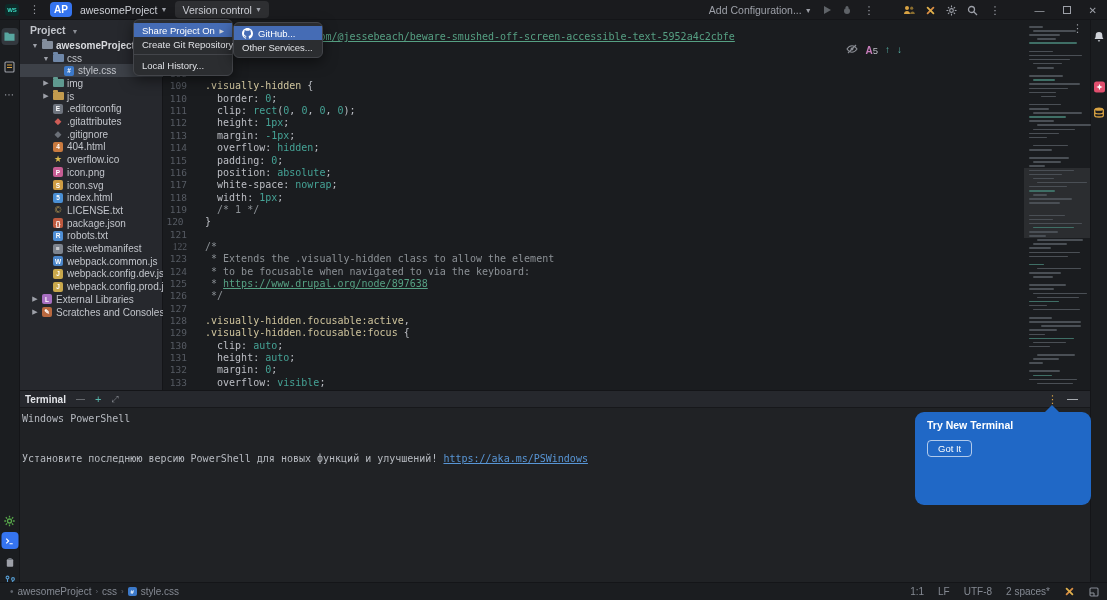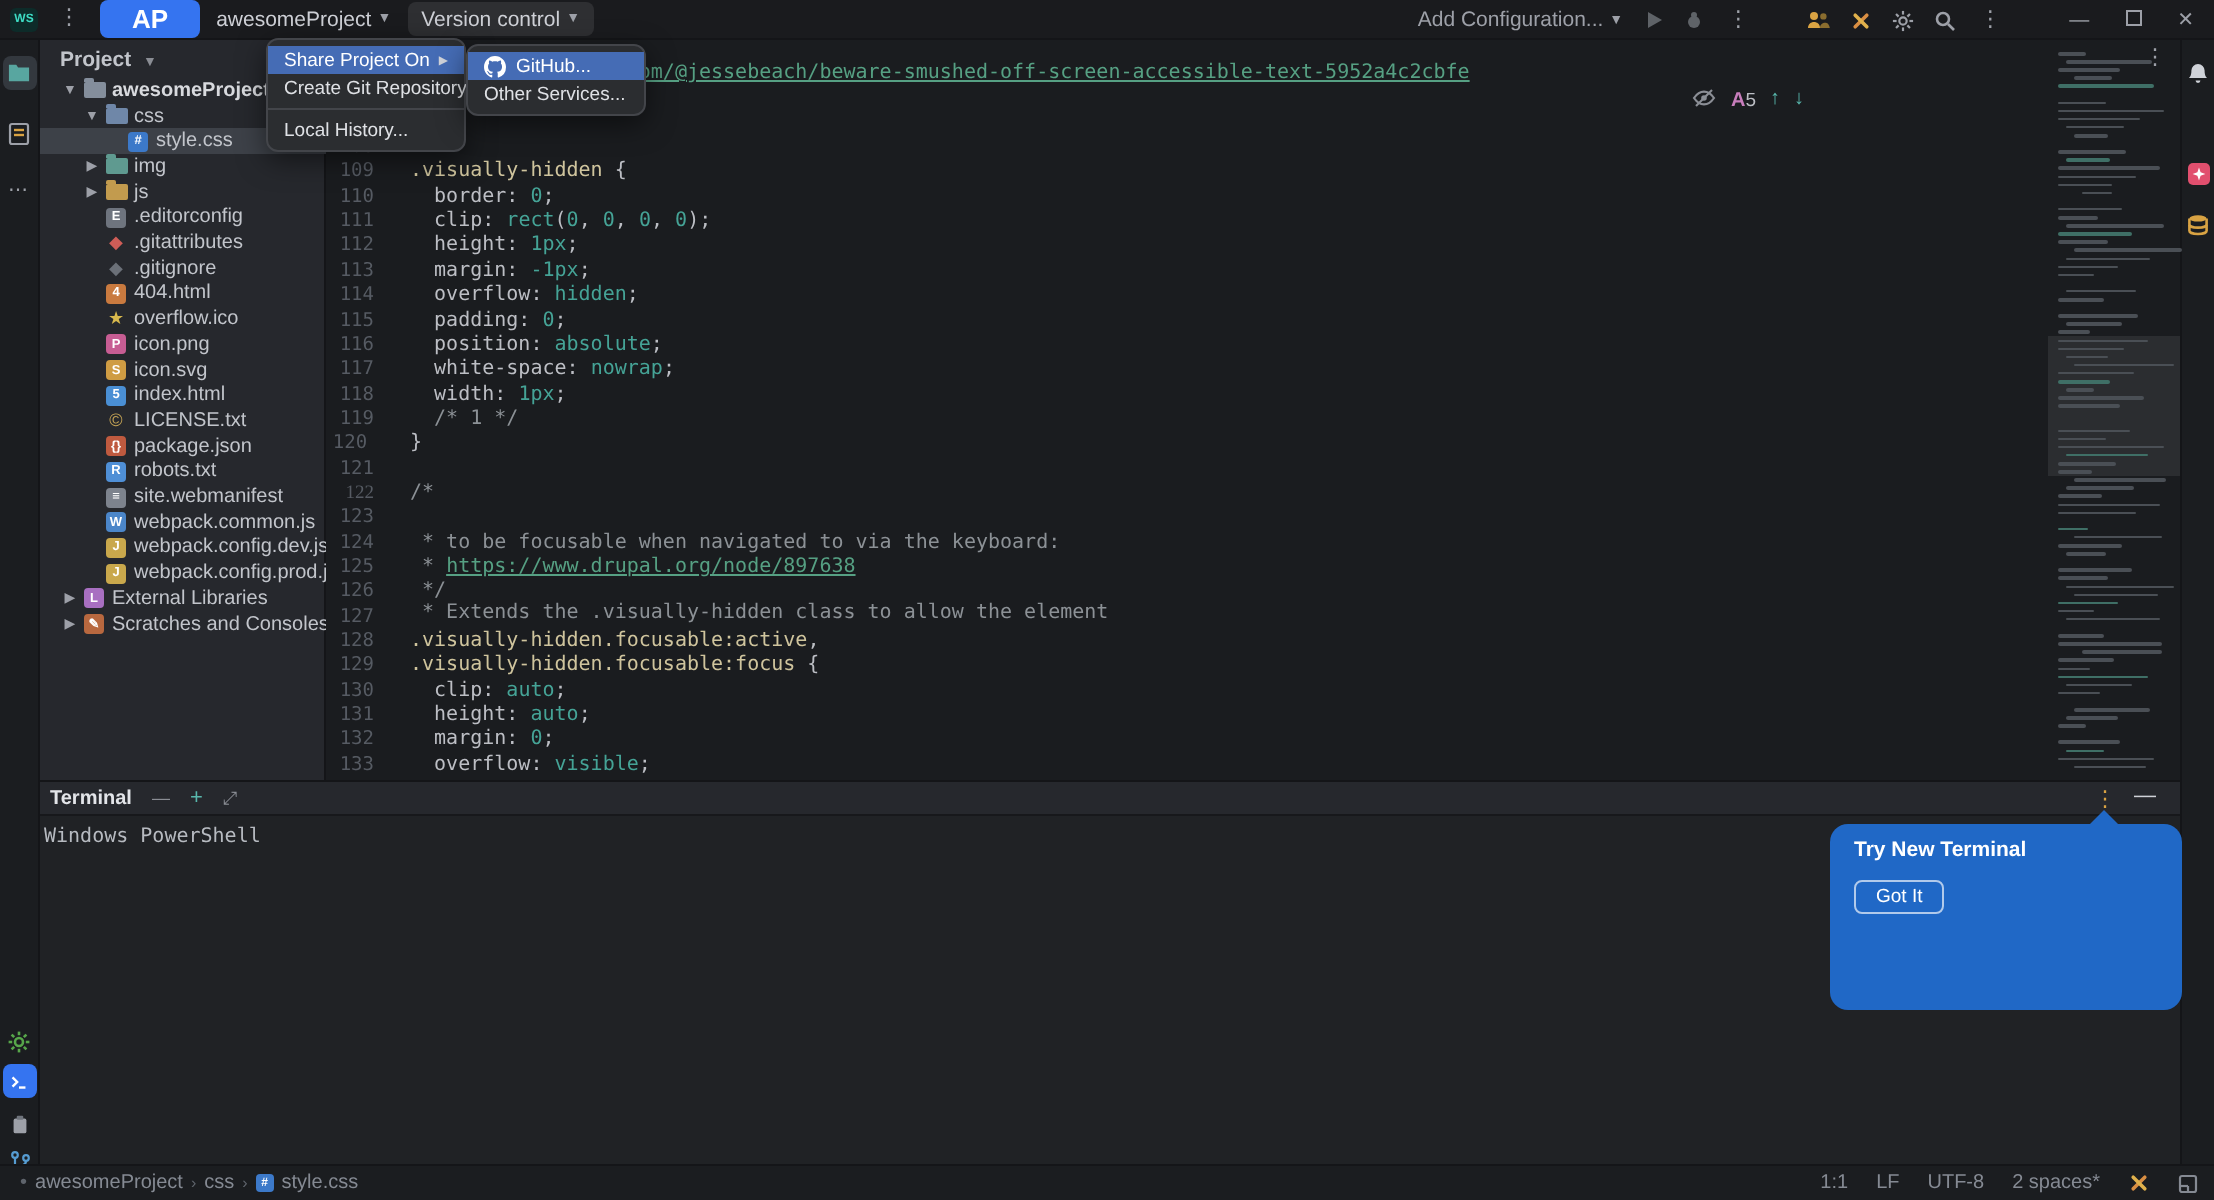--- a/index.html
+++ b/index.html
@@ -6,21 +6,21 @@
   html,body{width:1107px;height:600px;overflow:hidden}
   body{background:#1e1f22;font-family:"Liberation Sans",sans-serif;color:#bcbec4;position:relative}
   .abs{position:absolute}
   svg{display:block}
 
   
   #titlebar{position:absolute;left:0;top:0;width:1107px;height:20px;background:#1a1b1e;border-bottom:1px solid #141518;display:flex;align-items:center;z-index:20}
   #tb-left{display:flex;align-items:center;gap:8px;padding-left:5px}
   .logo{width:14px;height:12px;background:#0d2b29;border-radius:3px;display:flex;align-items:center;justify-content:center;color:#3ddcc4;font-size:6px;font-weight:bold;letter-spacing:0}
   .kebab{color:#9da0a8;font-size:11px;line-height:1;padding:0 2px;cursor:default}
-  .avatar{background:#3574f0;color:#fff;font-size:13px;font-weight:bold;border-radius:4px;padding:2px 16px}
+  .avatar{background:#3574f0;color:#fff;font-size:10px;font-weight:bold;border-radius:4px;padding:2px 4px}
   .tb-text{font-size:10.5px;color:#ced0d6}
   .chev{font-size:7px;color:#9da0a8;margin-left:3px}
   #vcs-btn{background:rgba(255,255,255,.09);border-radius:4px;padding:2.5px 7px;display:flex;align-items:center}
   #tb-right{position:absolute;right:6px;top:0;height:20px;display:flex;align-items:center;gap:10px}
   .tb-dim{font-size:10.5px;color:#9da0a8}
   .winbtn{color:#9da0a8;font-size:10px;padding:0 4px}
   .sqico{width:8px;height:8px;border:1px solid #9da0a8;display:inline-block}
 
   
   #left-strip{position:absolute;left:0;top:20px;width:20px;height:564px;background:#1b1d20;border-right:1px solid #141518}
@@ -443,21 +443,21 @@
       <div class="cline ccode" style="top: 171.55px;"><span class="tk-p">  width: </span><span class="tk-v">1px</span><span class="tk-p">;</span></div>
       <div class="cnum" style="top: 183.9px;">119</div>
       <div class="cline ccode" style="top: 183.9px;"><span class="tk-c">  /* 1 */</span></div>
       <div class="cnum" style="top: 196.25px; text-align: center;">120</div>
       <div class="cline ccode" style="top: 196.25px;"><span class="tk-p">}</span></div>
       <div class="cnum" style="top: 208.6px;">121</div>
       <div class="cline ccode" style="top: 208.6px;"></div>
       <div class="cnum" style="top: 220.95px; font-family: Liberation Serif, serif;">122</div>
       <div class="cline ccode" style="top: 220.95px;"><span class="tk-c">/*</span></div>
       <div class="cnum" style="top: 233.3px;">123</div>
-      <div class="cline ccode" style="top: 233.3px; margin-top: 48px;"><span class="tk-c"> * Extends the .visually-hidden class to allow the element</span></div>
+      <div class="cline ccode" style="top: 233.3px;"><span class="tk-c"> * Extends the .visually-hidden class to allow the element</span></div>
       <div class="cnum" style="top: 245.65px;">124</div>
       <div class="cline ccode" style="top: 245.65px;"><span class="tk-c"> * to be focusable when navigated to via the keyboard:</span></div>
       <div class="cnum" style="top: 258px;">125</div>
       <div class="cline ccode" style="top: 258px;"><span class="tk-c"> * </span><span class="tk-l">https://www.drupal.org/node/897638</span></div>
       <div class="cnum" style="top: 270.35px;">126</div>
       <div class="cline ccode" style="top: 270.35px;"><span class="tk-c"> */</span></div>
       <div class="cnum" style="top: 282.7px;">127</div>
       <div class="cline ccode" style="top: 282.7px;"></div>
       <div class="cnum" style="top: 295.05px;">128</div>
       <div class="cline ccode" style="top: 295.05px;"><span class="tk-s">.visually-hidden.focusable:active</span><span class="tk-p">,</span></div>
@@ -599,20 +599,21 @@
     <span id="term-tab">Terminal</span>
     <span class="th-ic">—</span>
     <span class="th-ic th-plus">+</span>
     <span class="th-ic">⤢</span>
     <span id="term-kebab">⋮</span>
     <span id="term-min">—</span>
   </div>
   <div id="term-body">
       <div class="tline" style="top: 2px;">Windows PowerShell</div>
       <div class="tline" style="top: 28.4px;"></div>
+      <div class="tline" style="top: 41.6px;">Установите последнюю версию PowerShell для новых функций и улучшений! <span class="tlink">https://aka.ms/PSWindows</span></div>
     </div>
 </div>
 
 <div id="notif">
   <div id="notif-title">Try New Terminal</div>
   <span id="notif-btn">Got It</span>
 </div>
 
 <div id="statusbar">
   <div id="sb-left">

